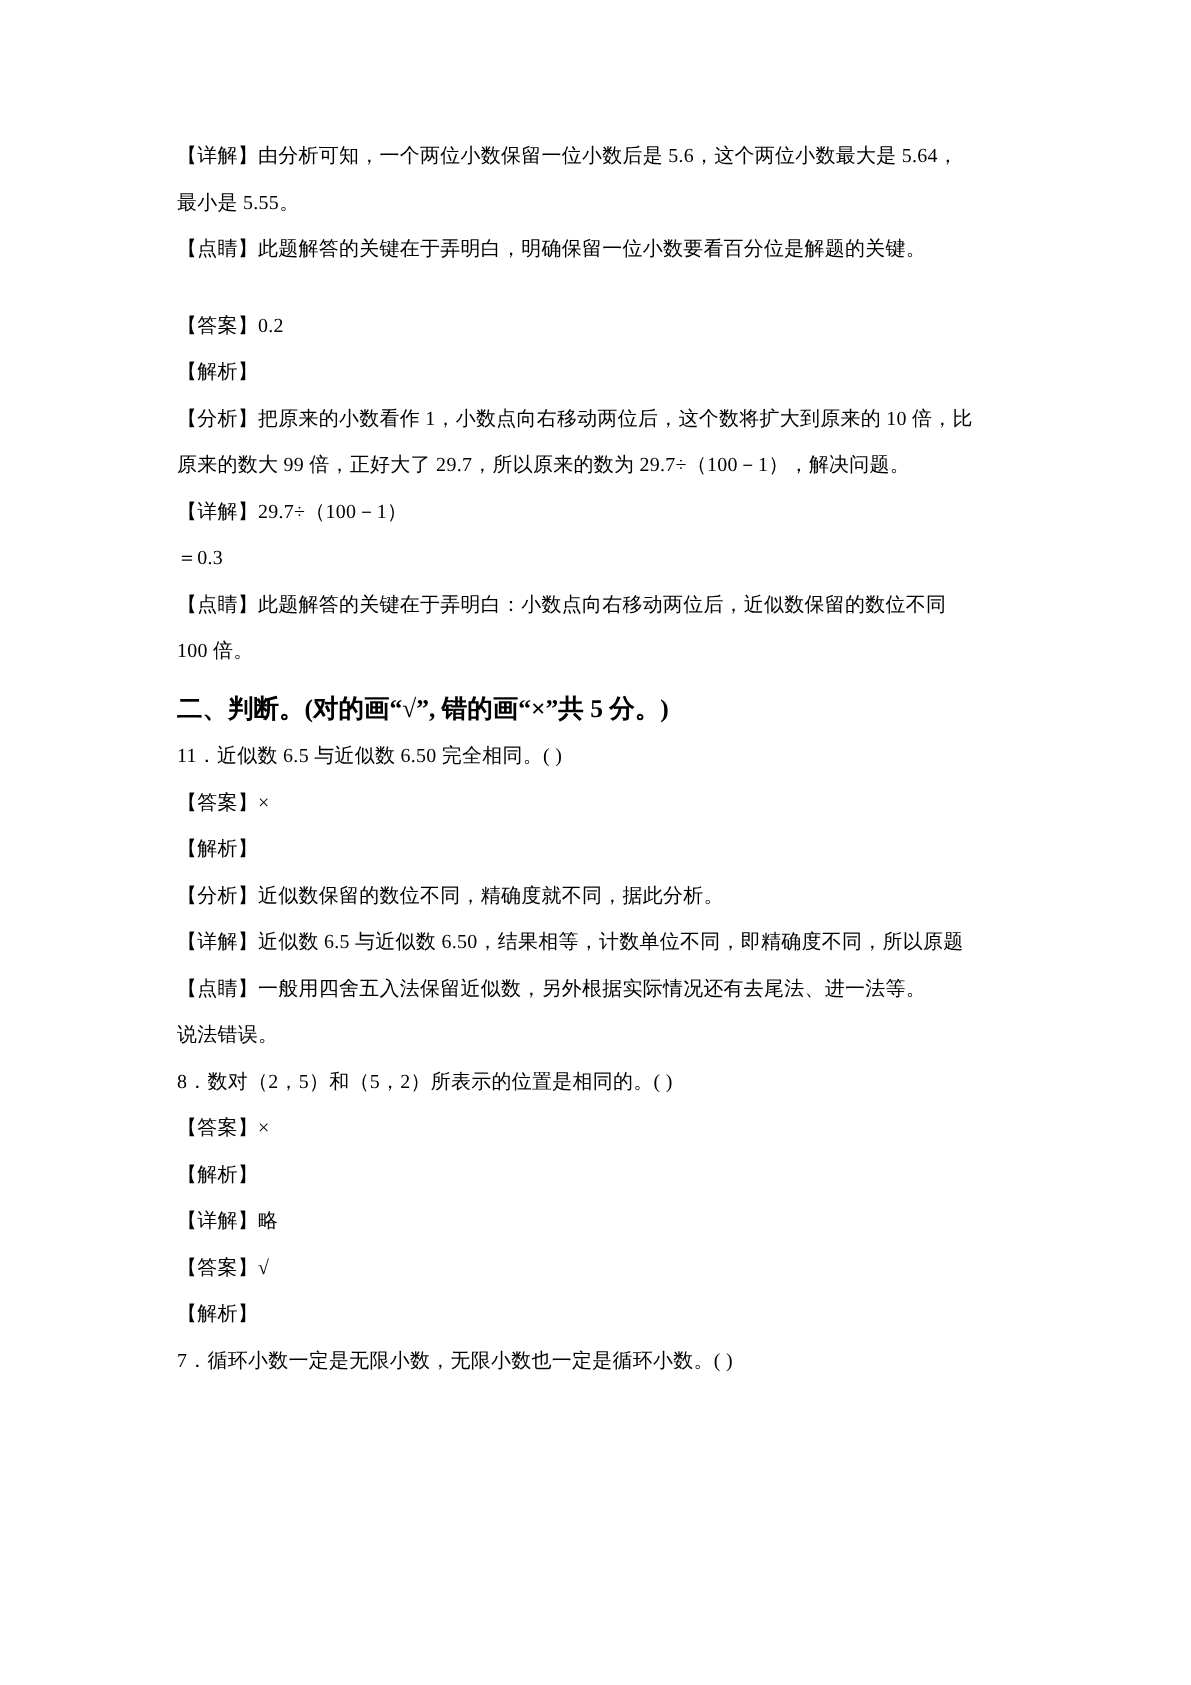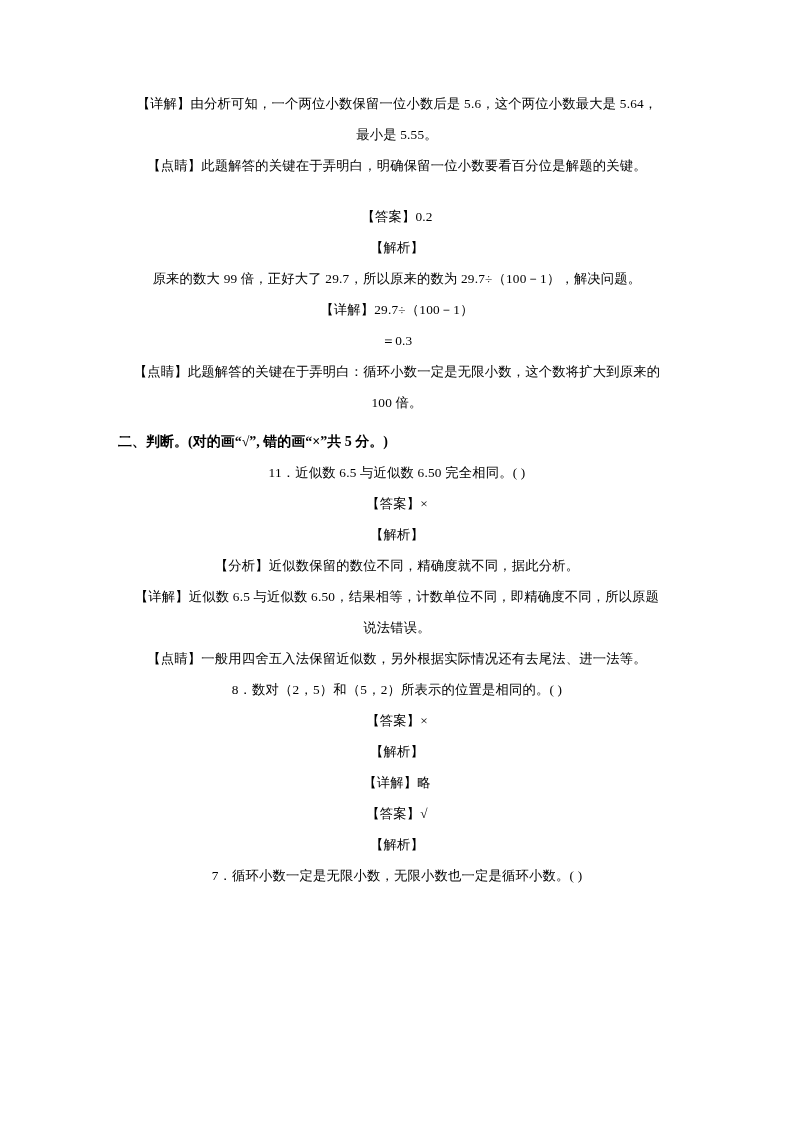--- a/index.html
+++ b/index.html
@@ -22,57 +22,57 @@
     width: 794px;
     height: 1123px;
     box-sizing: border-box;
     padding: 88px 118px 60px 118px;
   }
   .line {
     font-size: 13.3px;
     line-height: 31px;
     white-space: nowrap;
     letter-spacing: 0.2px;
-    text-align: center;
   }
   .section-head {
-    font-size: 14px;
+    font-size: 17px;
     font-weight: bold;
     line-height: 31px;
     margin-top: 8px;
     white-space: nowrap;
   }
   .gap-small { height: 20px; }
 </style>
 </head>
 <body>
 
 <div class="page">
 
   <div class="line">【详解】由分析可知，一个两位小数保留一位小数后是 5.6，这个两位小数最大是 5.64，</div>
   <div class="line">最小是 5.55。</div>
   <div class="line">【点睛】此题解答的关键在于弄明白，明确保留一位小数要看百分位是解题的关键。</div>
   <div class="gap-small"></div>
   <div class="line">【答案】0.2</div>
   <div class="line">【解析】</div>
+  <div class="line">【分析】把原来的小数看作 1，小数点向右移动两位后，这个数将扩大到原来的 10 倍，比</div>
   <div class="line">原来的数大 99 倍，正好大了 29.7，所以原来的数为 29.7÷（100－1），解决问题。</div>
   <div class="line">【详解】29.7÷（100－1）</div>
   <div class="line">＝0.3</div>
-  <div class="line">【点睛】此题解答的关键在于弄明白：循环小数一定是无限小数，这个数将扩大到原来的</div>
+  <div class="line">【点睛】此题解答的关键在于弄明白：小数点向右移动两位后，近似数保留的数位不同</div>
   <div class="line">100 倍。</div>
 
   <div class="section-head">二、判断。(对的画“√”, 错的画“×”共 5 分。)</div>
 
   <div class="line">11．近似数 6.5 与近似数 6.50 完全相同。(              )</div>
   <div class="line">【答案】×</div>
   <div class="line">【解析】</div>
   <div class="line">【分析】近似数保留的数位不同，精确度就不同，据此分析。</div>
   <div class="line">【详解】近似数 6.5 与近似数 6.50，结果相等，计数单位不同，即精确度不同，所以原题</div>
+  <div class="line">【点睛】一般用四舍五入法保留近似数，另外根据实际情况还有去尾法、进一法等。</div>
   <div class="line">说法错误。</div>
-  <div class="line">【点睛】一般用四舍五入法保留近似数，另外根据实际情况还有去尾法、进一法等。</div>
   <div class="line">8．数对（2，5）和（5，2）所表示的位置是相同的。(              )</div>
   <div class="line">【答案】×</div>
   <div class="line">【解析】</div>
   <div class="line">【详解】略</div>
   <div class="line">【答案】√</div>
   <div class="line">【解析】</div>
   <div class="line">7．循环小数一定是无限小数，无限小数也一定是循环小数。(              )</div>
 
 </div>
 

